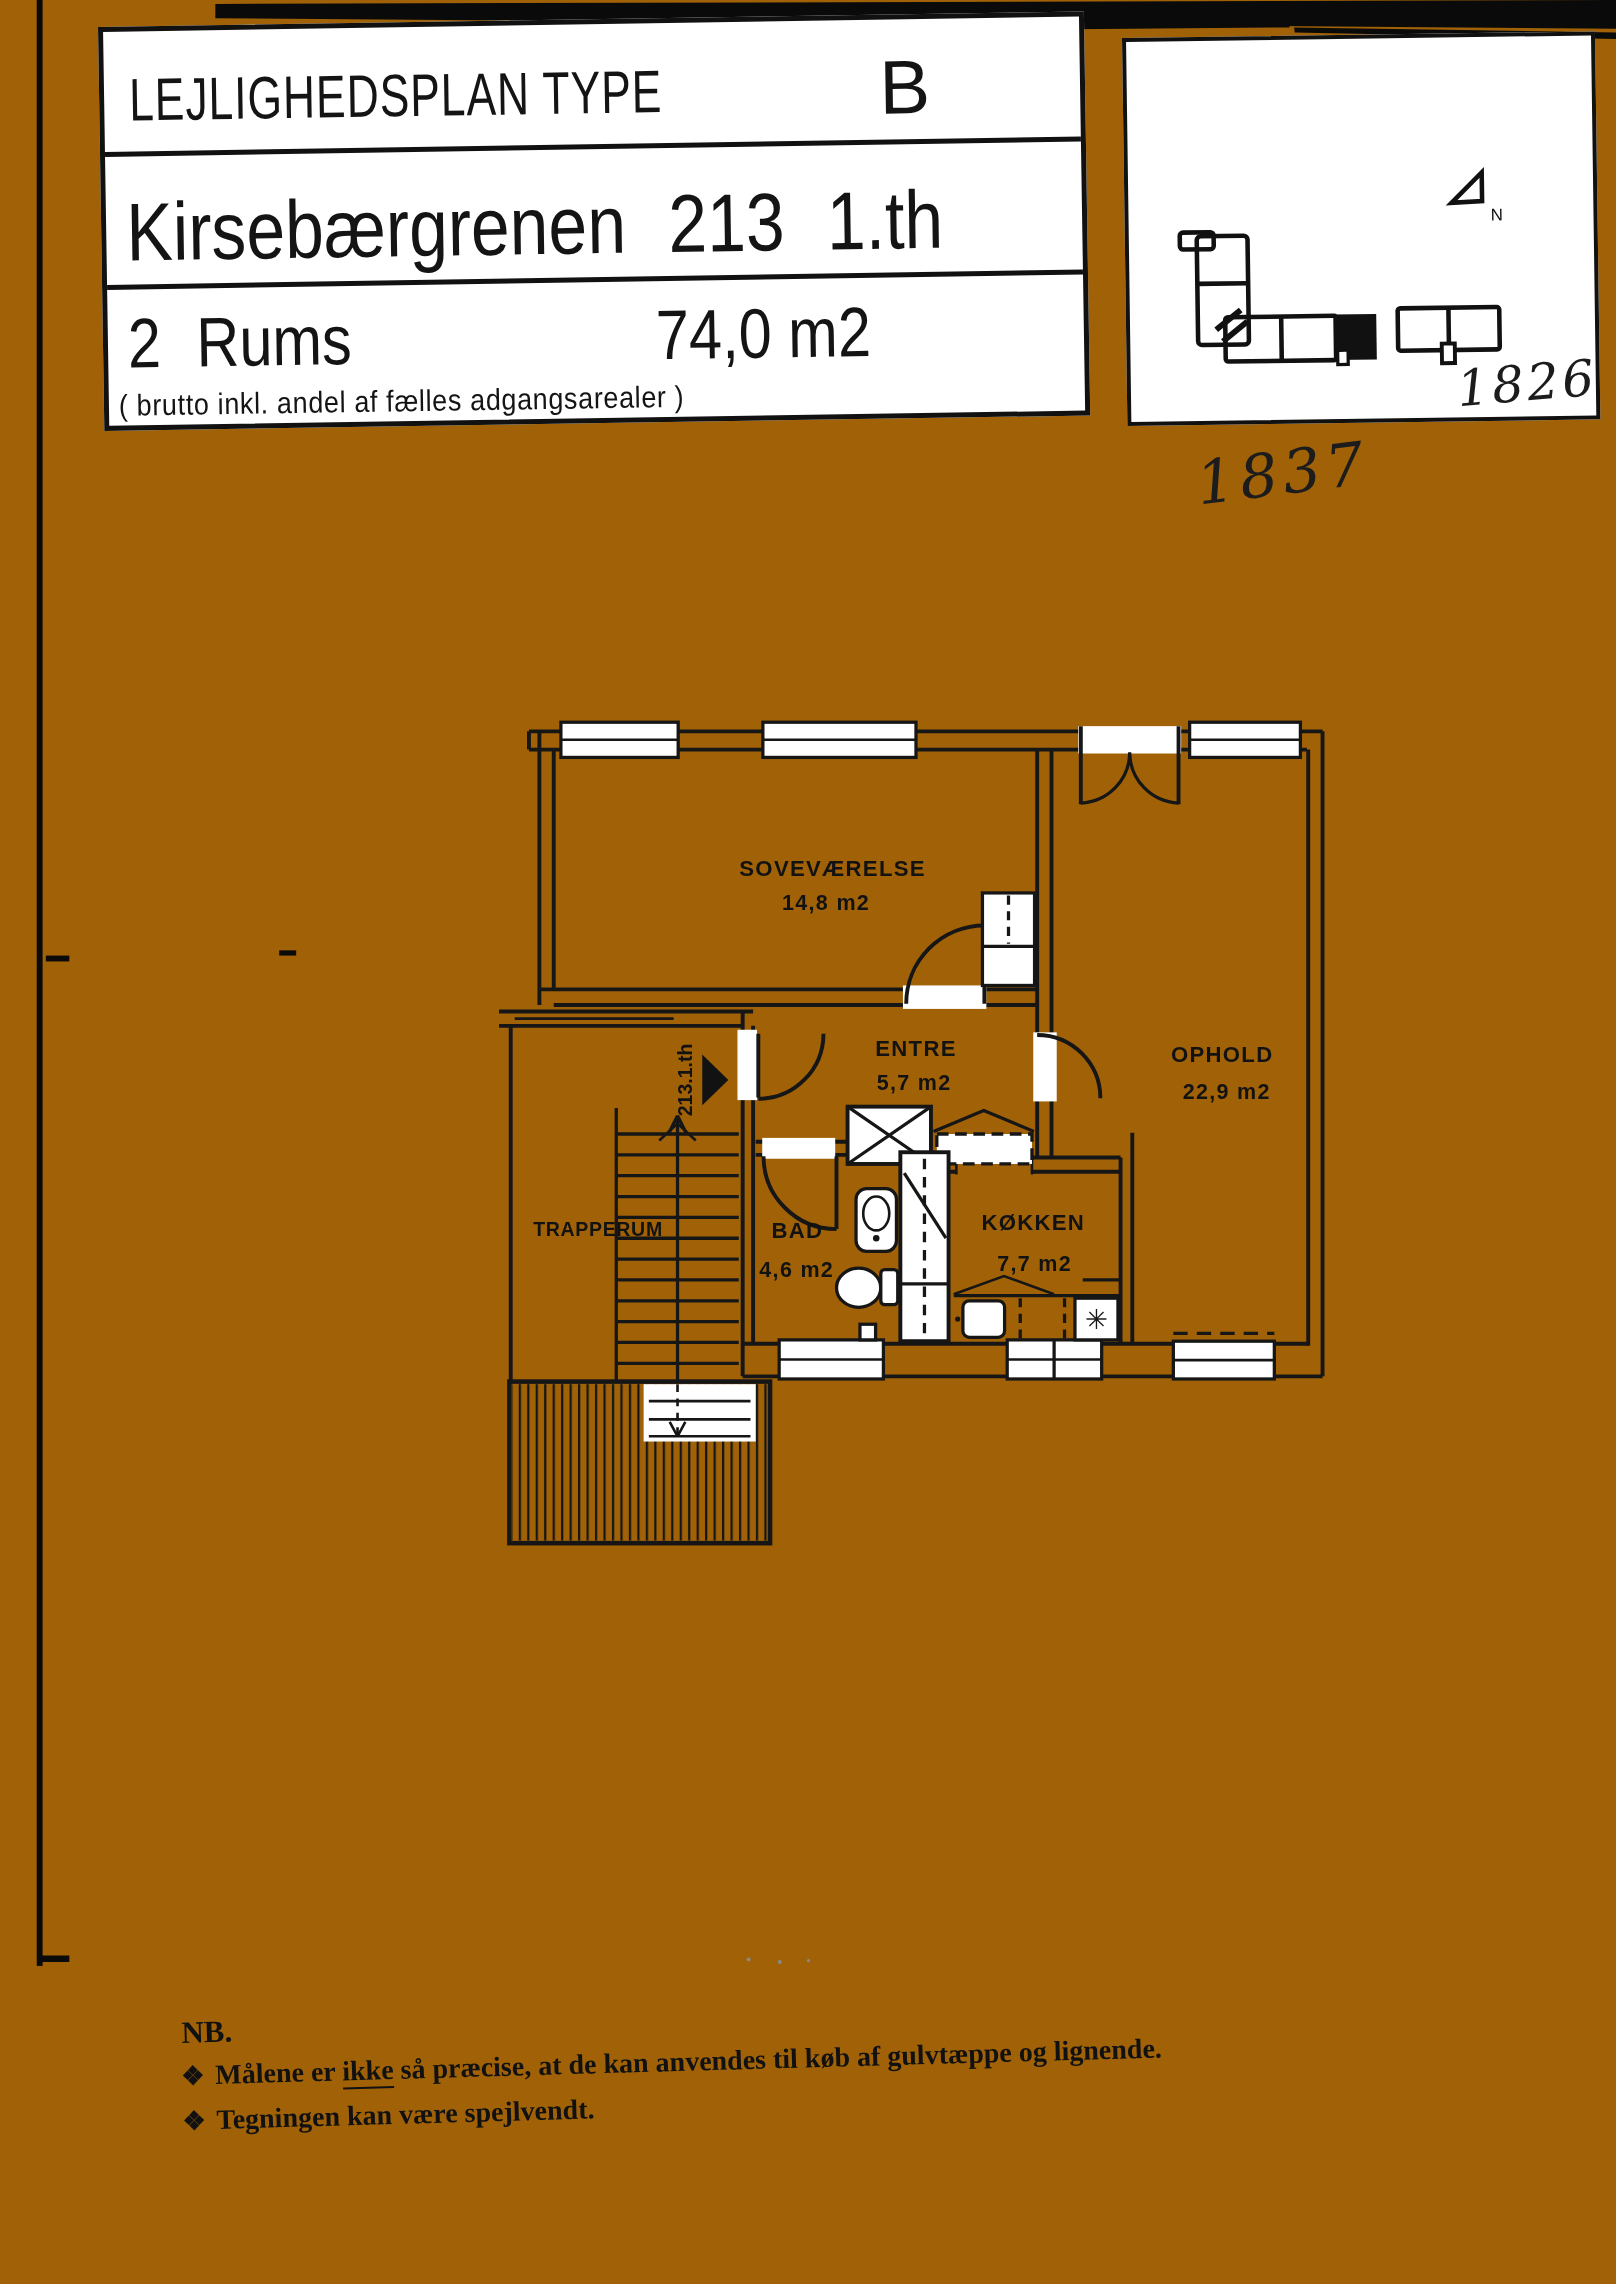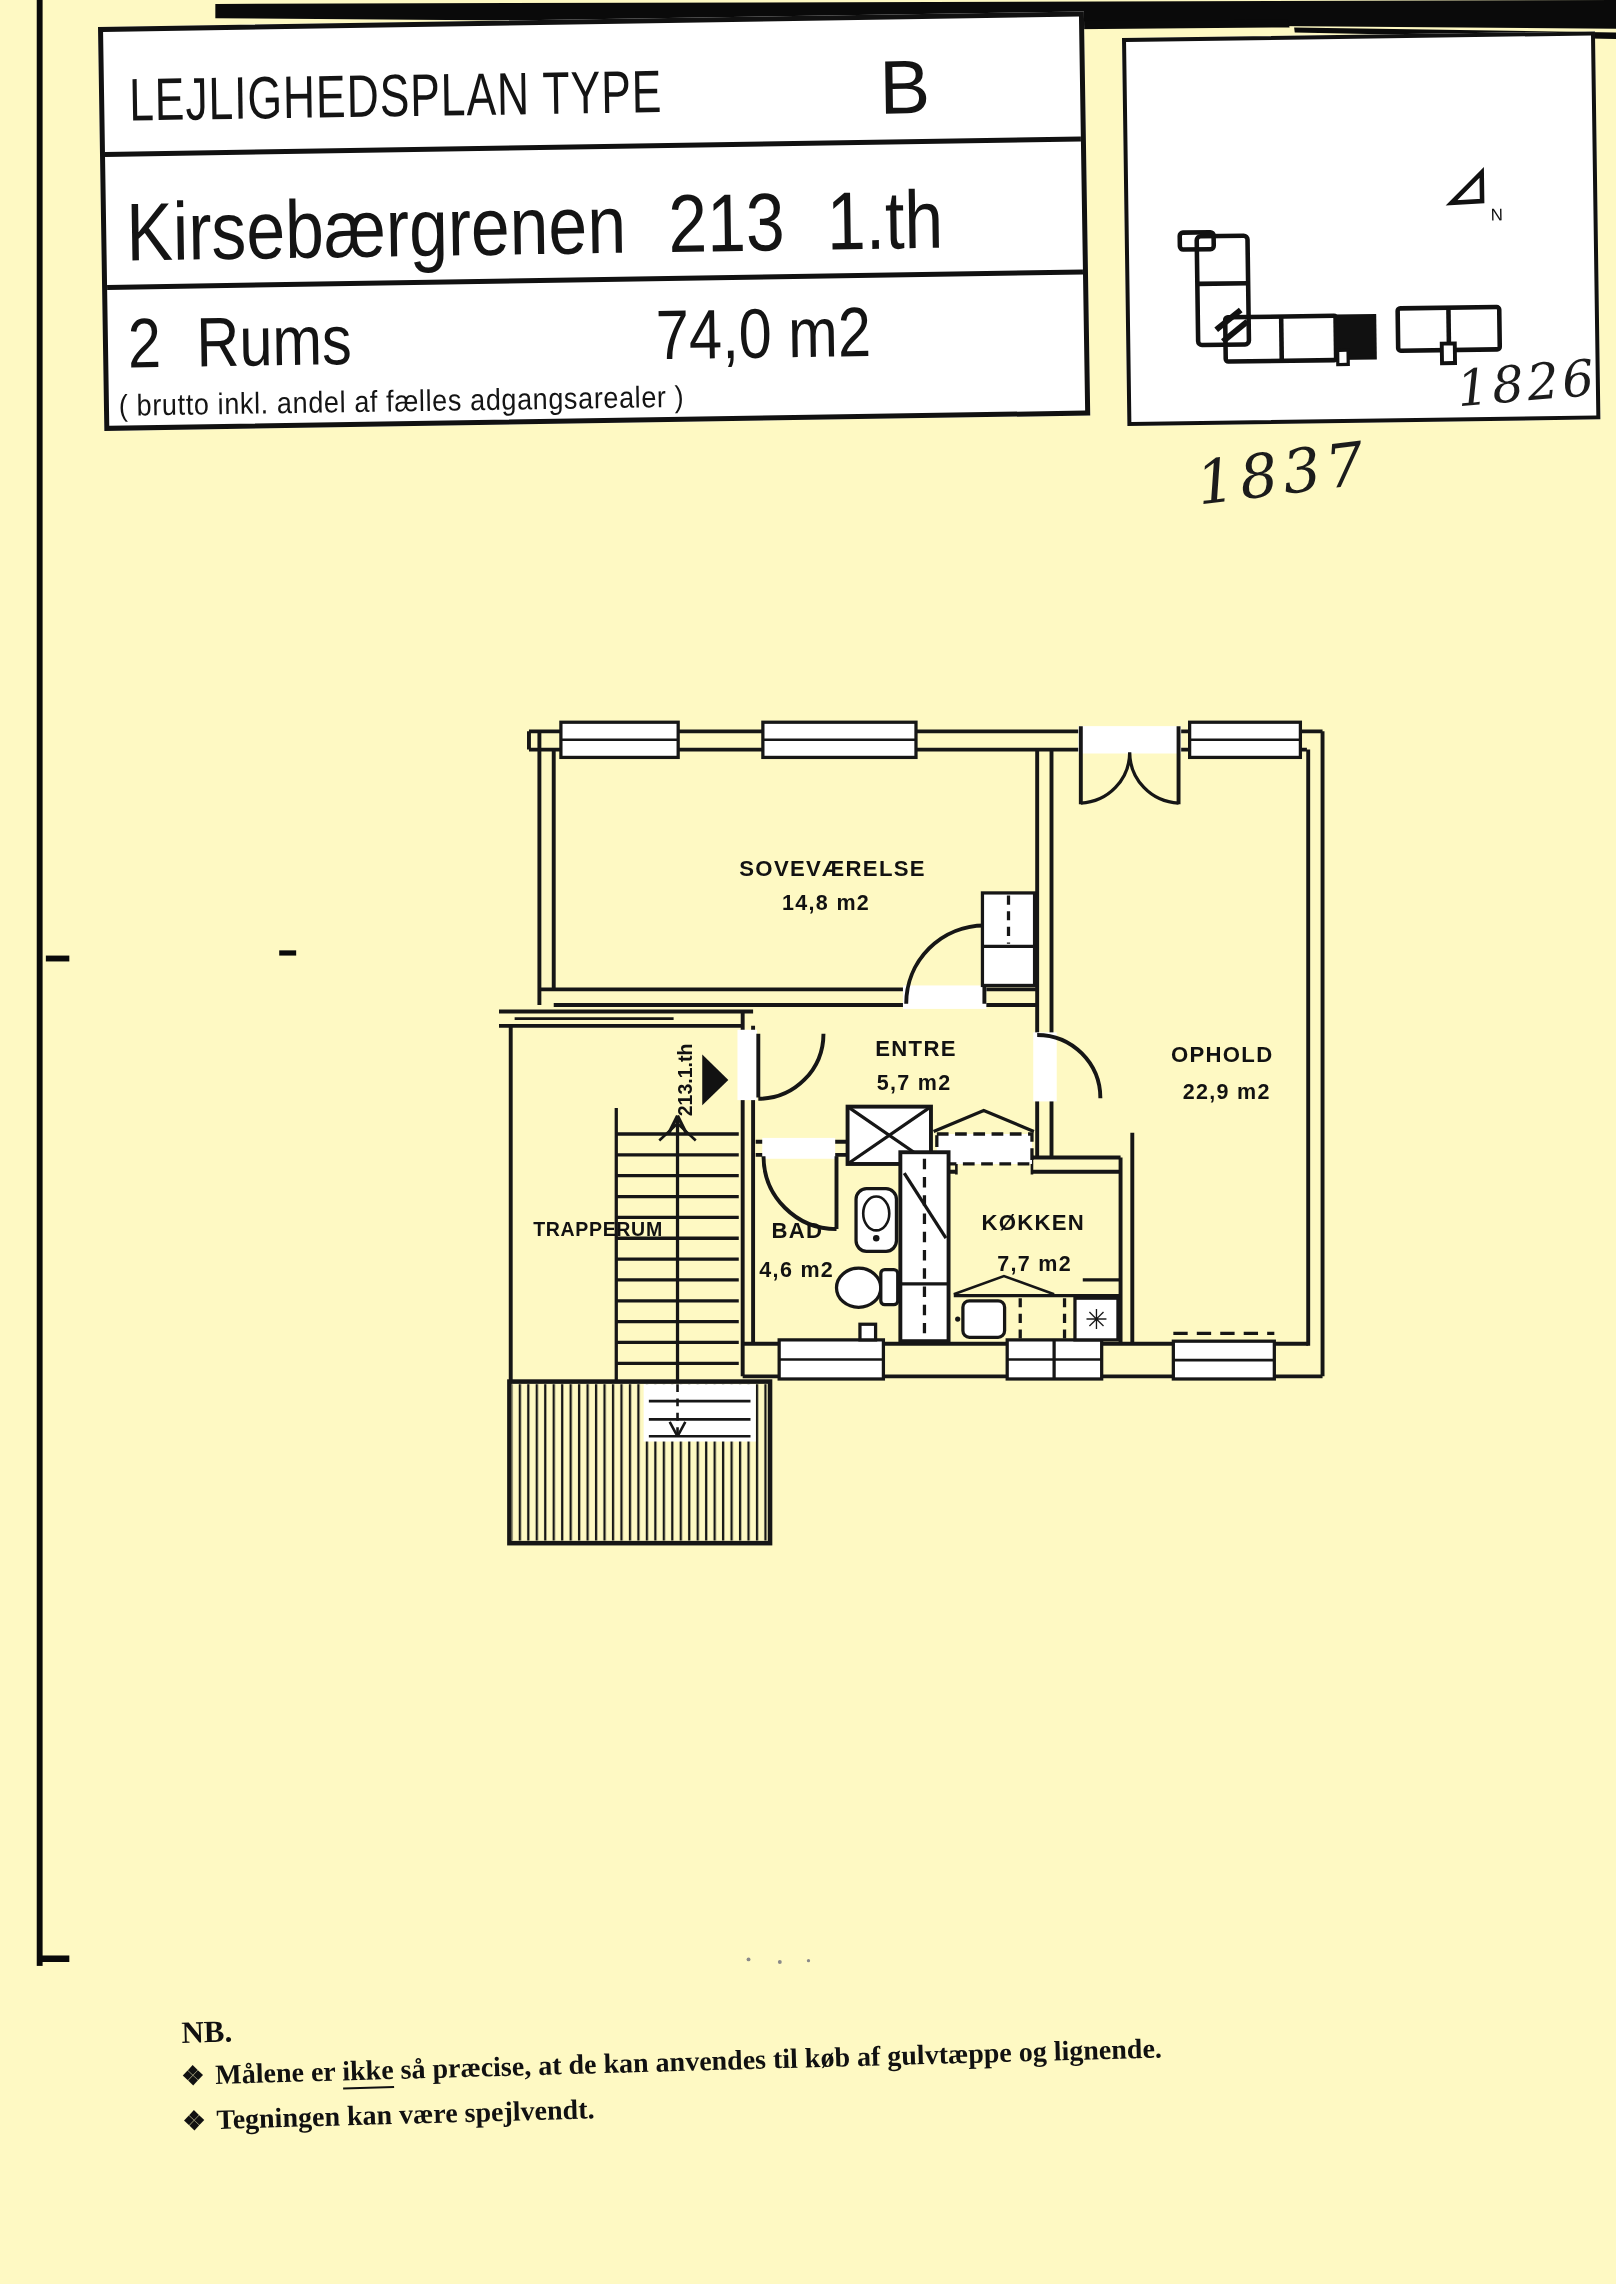--- a/index.html
+++ b/index.html
@@ -1,16 +1,16 @@
 <!DOCTYPE html>
 <html style="font-size:10.4px"><head>
 <meta charset="utf-8">
 <style>
   html,body{margin:0;padding:0;background:#e8e8e8;}
-  #page{position:relative;width:1617px;height:2284px;background:#fef9c3;overflow:hidden;
+  #page{position:relative;width:1617px;height:2284px;background:#a16207;overflow:hidden;
         font-family:"Liberation Sans",sans-serif;color:#141414;}
   .abs{position:absolute;}
   
   #title-block{left:98px;top:27px;width:986px;height:404px;border:5.2px solid #111;
                transform:rotate(-0.9deg);transform-origin:left top;box-sizing:border-box;background:#fff;}
   .tb-row{position:relative;box-sizing:border-box;border-bottom:5.2px solid #111;width:100%;}
   .tb-row:last-child{border-bottom:none;}
   #tb-row1{height:125px;}
   #tb-row2{height:133px;}
   #tb-row3{height:136px;}

